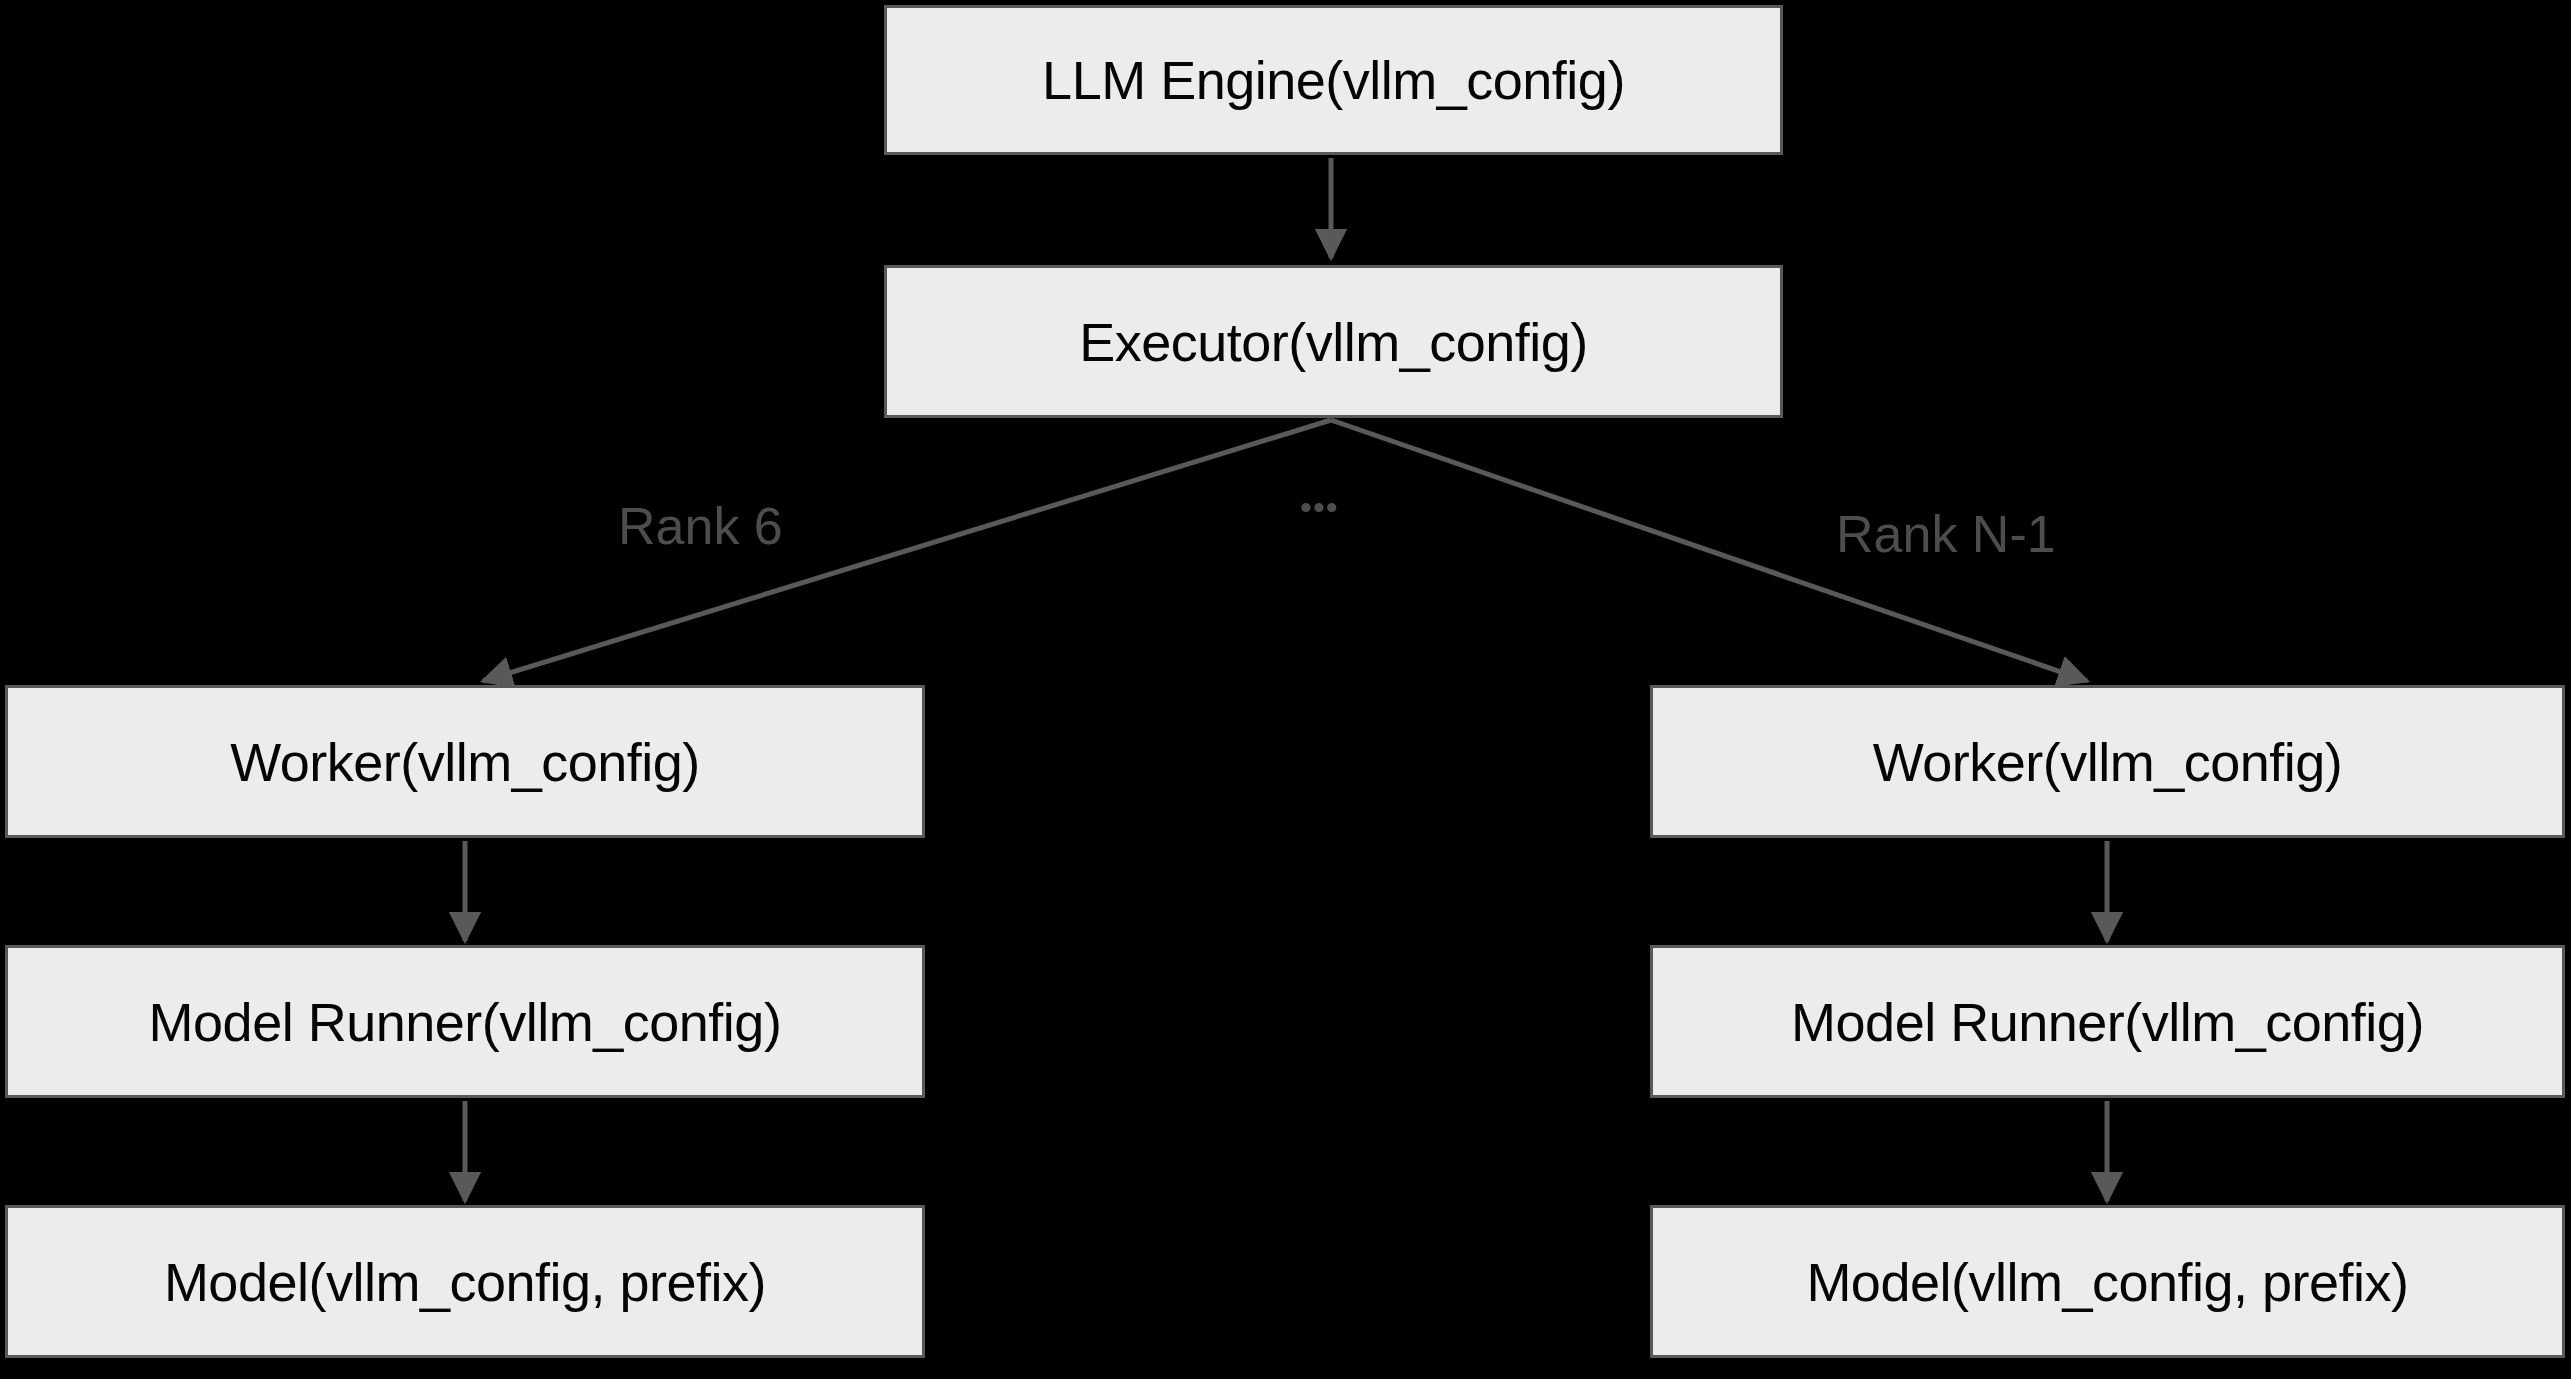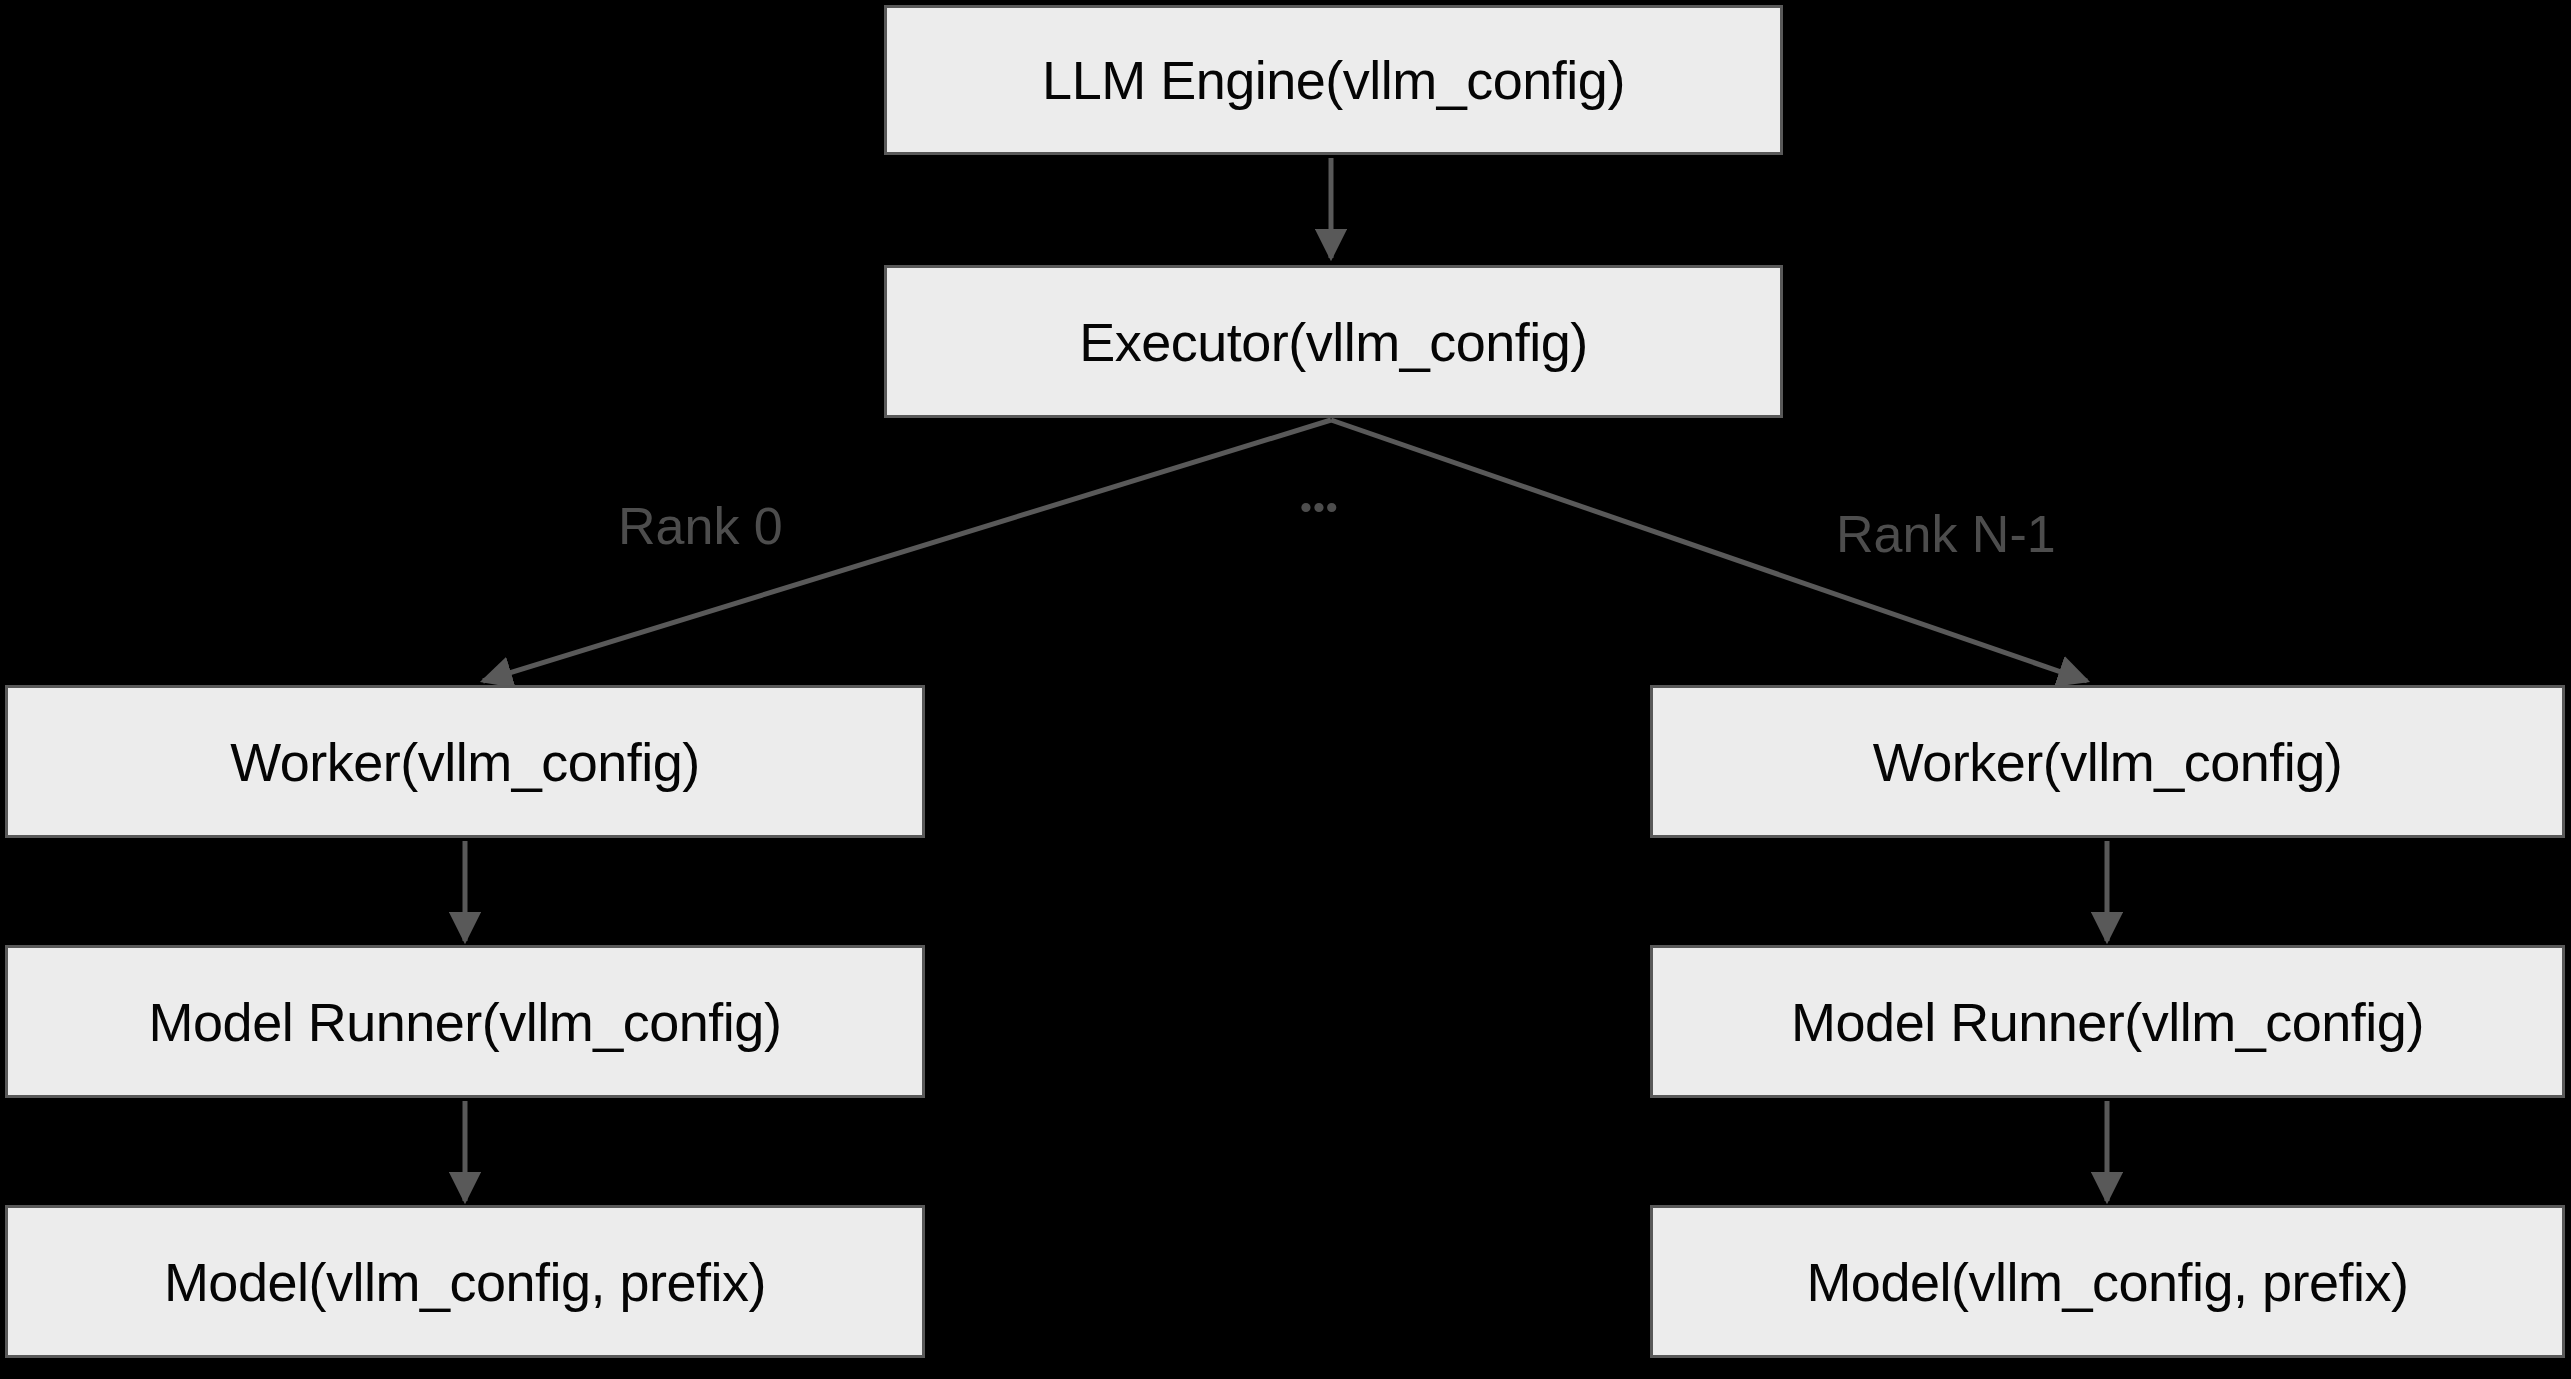--- a/index.html
+++ b/index.html
@@ -106,19 +106,19 @@
   <div class="node-box n-runner-l">Model Runner(vllm_config)</div>
 
   <div class="node-box n-model-l">Model(vllm_config, prefix)</div>
 
   <div class="node-box n-worker-r">Worker(vllm_config)</div>
 
   <div class="node-box n-runner-r">Model Runner(vllm_config)</div>
 
   <div class="node-box n-model-r">Model(vllm_config, prefix)</div>
 
-  <div class="edge-label lbl-rank0">Rank 0</div>
+  <div class="edge-label lbl-rank0">Rank 6</div>
 
   <div class="edge-label lbl-ellipsis">•••</div>
 
   <div class="edge-label lbl-rankn">Rank N-1</div>
 
 </div>
 
 </body></html>

